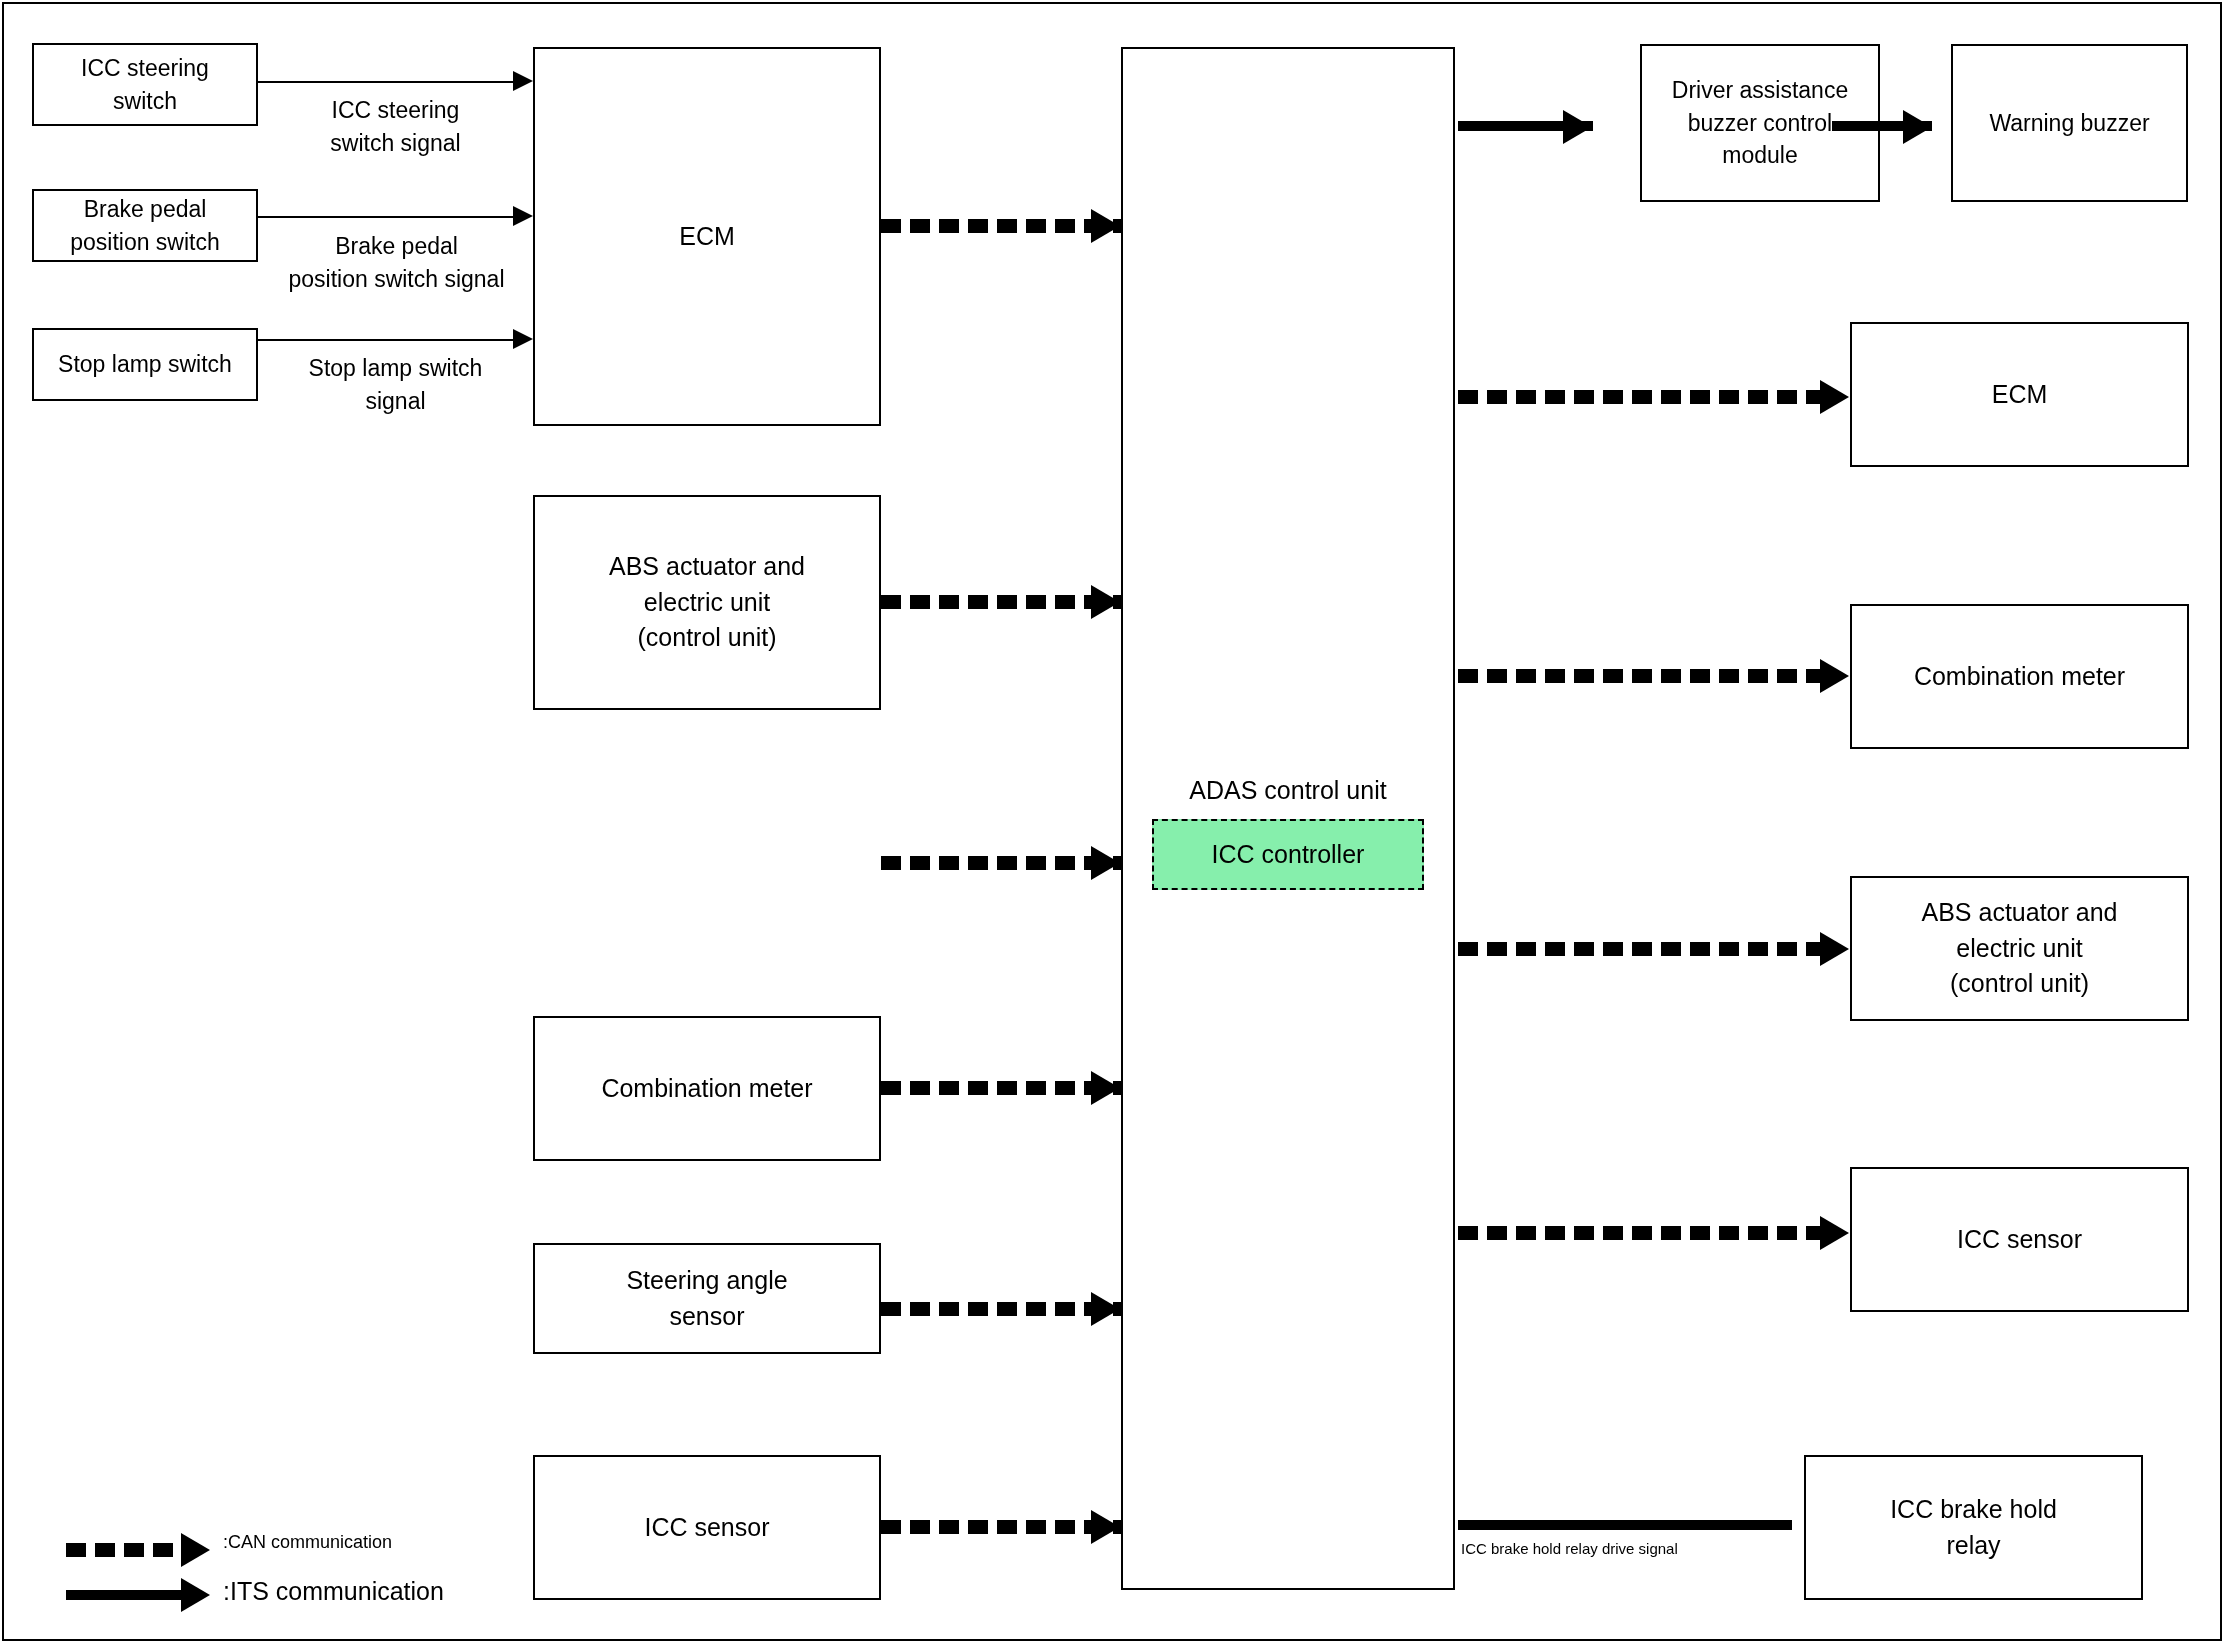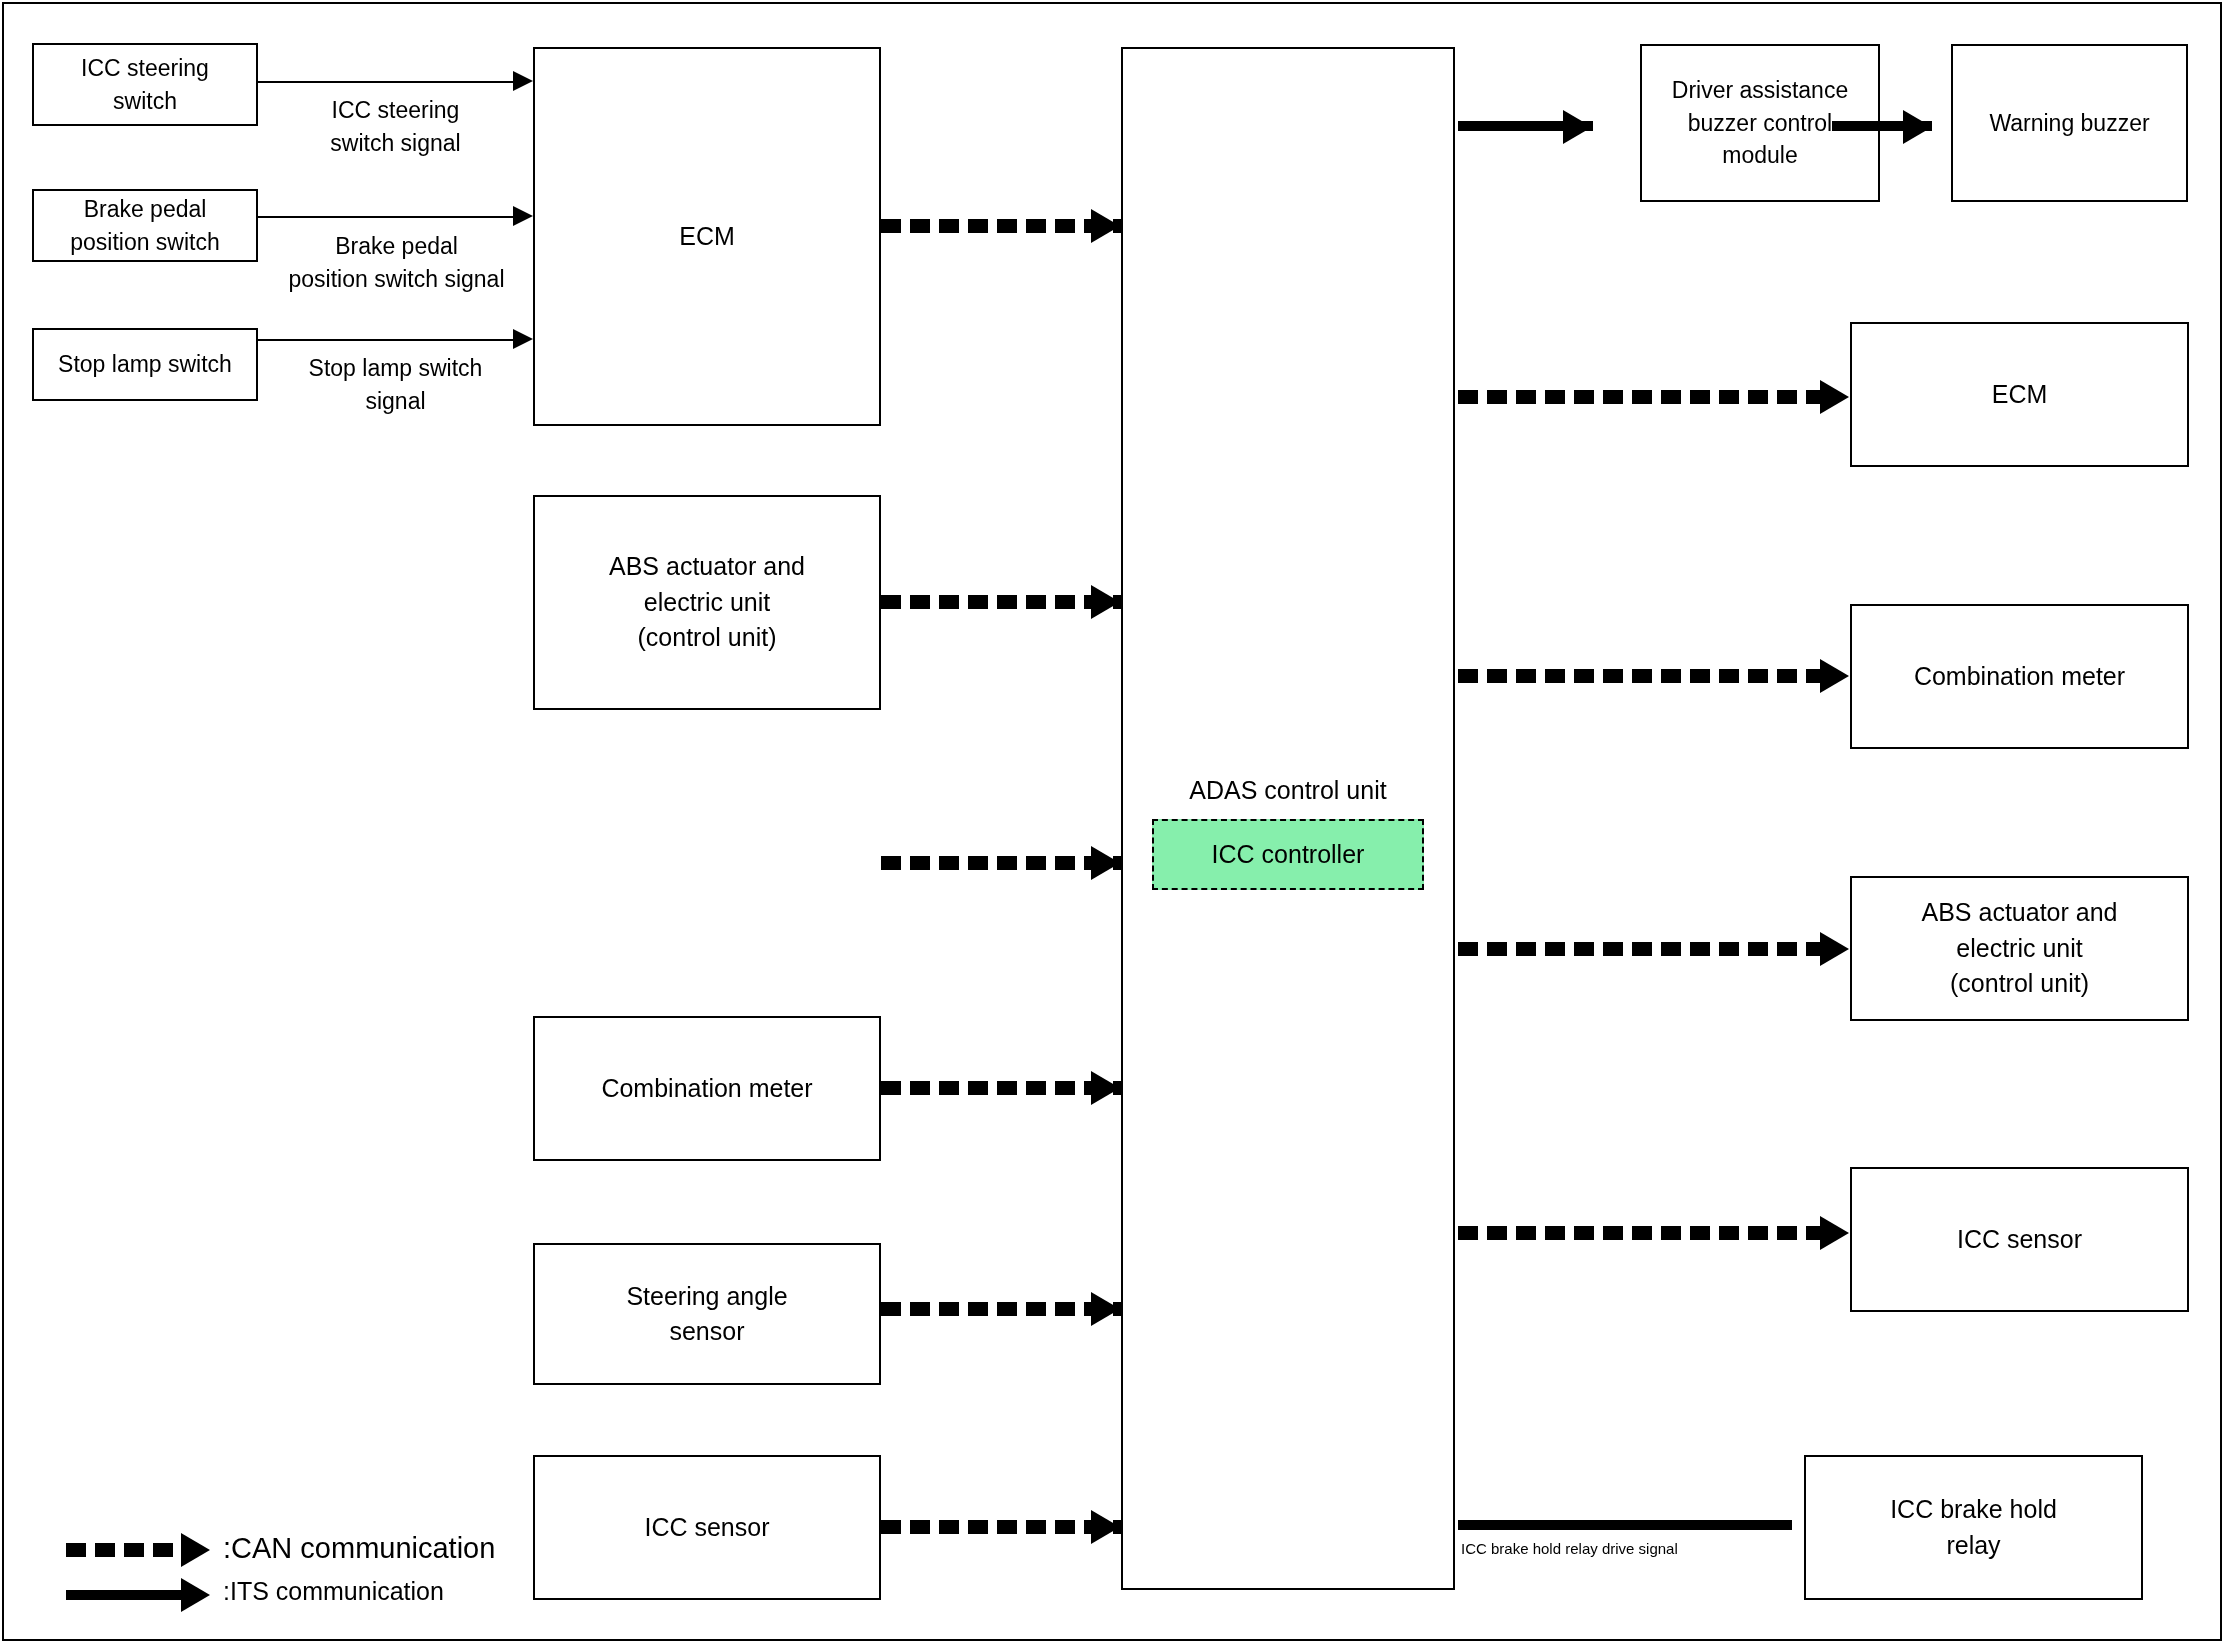--- a/index.html
+++ b/index.html
@@ -167,21 +167,21 @@
 
   <div class="canline" style="left:881px; top:856px; width:240px;"></div>
   <div class="canhead" style="left:1091px; top:846px;"></div>
 
   <div class="box" style="left:533px; top:1016px; width:348px; height:145px; font-size:25px;">
     <span class="box-label">Combination meter</span>
   </div>
   <div class="canline" style="left:881px; top:1081px; width:240px;"></div>
   <div class="canhead" style="left:1091px; top:1071px;"></div>
 
-  <div class="box" style="left:533px; top:1243px; width:348px; height:142px; font-size:25px;">
+  <div class="box" style="left:533px; top:1243px; width:348px; height:111px; font-size:25px;">
     <span class="box-label">Steering angle
 sensor</span>
   </div>
   <div class="canline" style="left:881px; top:1302px; width:240px;"></div>
   <div class="canhead" style="left:1091px; top:1292px;"></div>
 
   <div class="box" style="left:533px; top:1455px; width:348px; height:145px; font-size:25px;">
     <span class="box-label">ICC sensor</span>
   </div>
   <div class="canline" style="left:881px; top:1520px; width:240px;"></div>
@@ -236,20 +236,20 @@
   <div class="itsline" style="left:1458px; top:1520px; width:334px;"></div>
   <div class="itshead" style="left:1820px; top:1508px;"></div>
   <div class="freetext" style="left:1461px; top:1538px; width:371px; font-size:15px; text-align:left;">ICC brake hold relay drive signal</div>
   <div class="box" style="left:1804px; top:1455px; width:339px; height:145px; font-size:25px;">
     <span class="box-label">ICC brake hold
 relay</span>
   </div>
 
   <div class="canline" style="left:66px; top:1543px; width:116px;"></div>
   <div class="canhead" style="left:181px; top:1533px;"></div>
-  <div class="legend-text" style="left:223px; top:1532px; font-size:29px;">:CAN communication</div>
+  <div class="legend-text" style="left:223px; top:1532px; font-size:18px;">:CAN communication</div>
 
   <div class="itsline" style="left:66px; top:1590px; width:116px;"></div>
   <div class="itshead" style="left:181px; top:1578px;"></div>
   <div class="legend-text" style="left:223px; top:1577px; font-size:25px;">:ITS communication</div>
 
 </div>
 
 
 </body></html>

